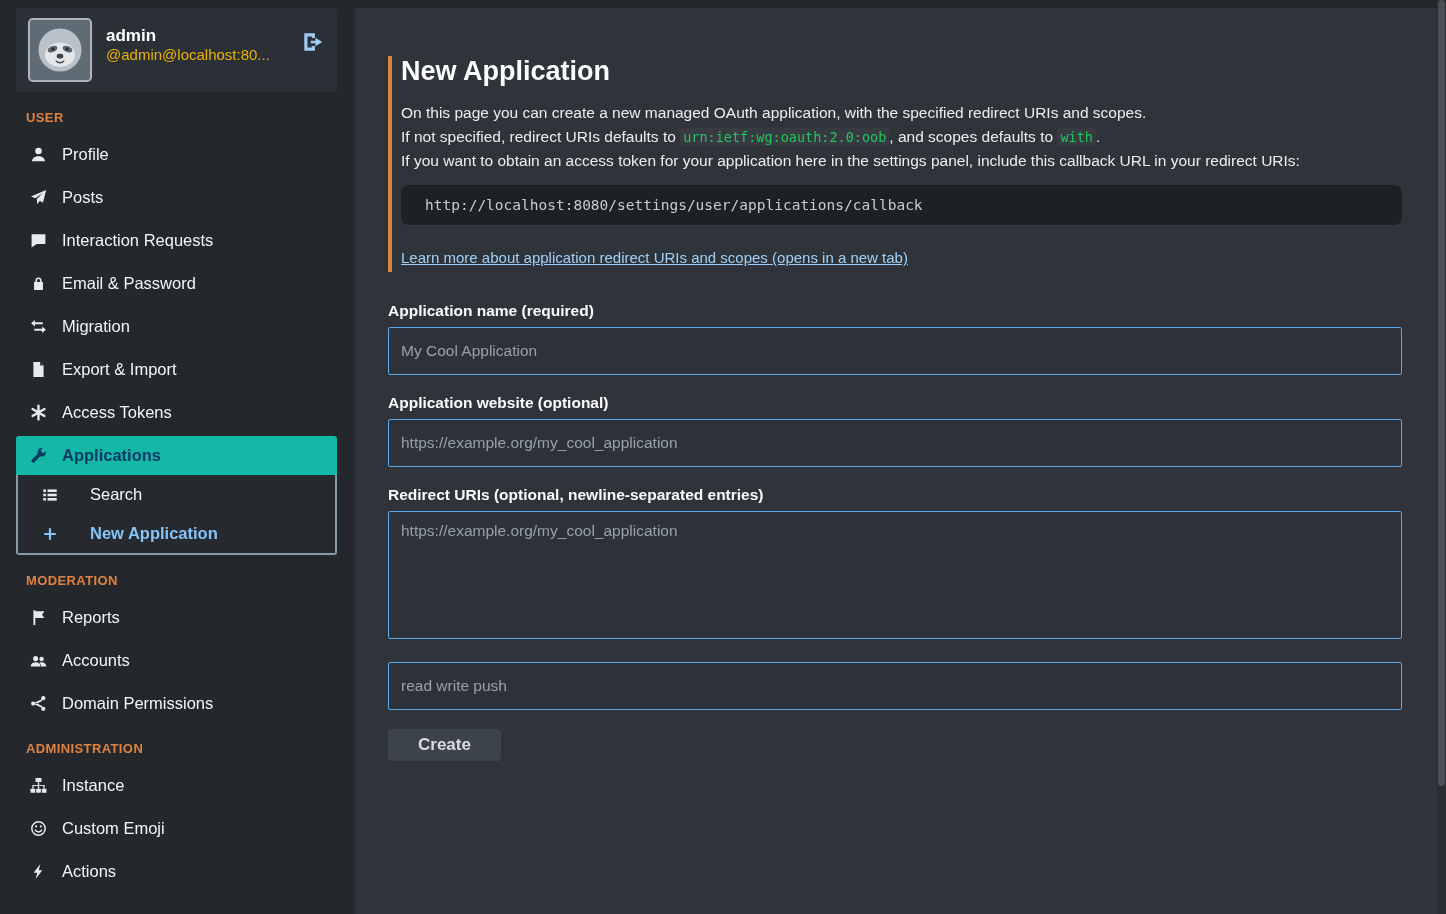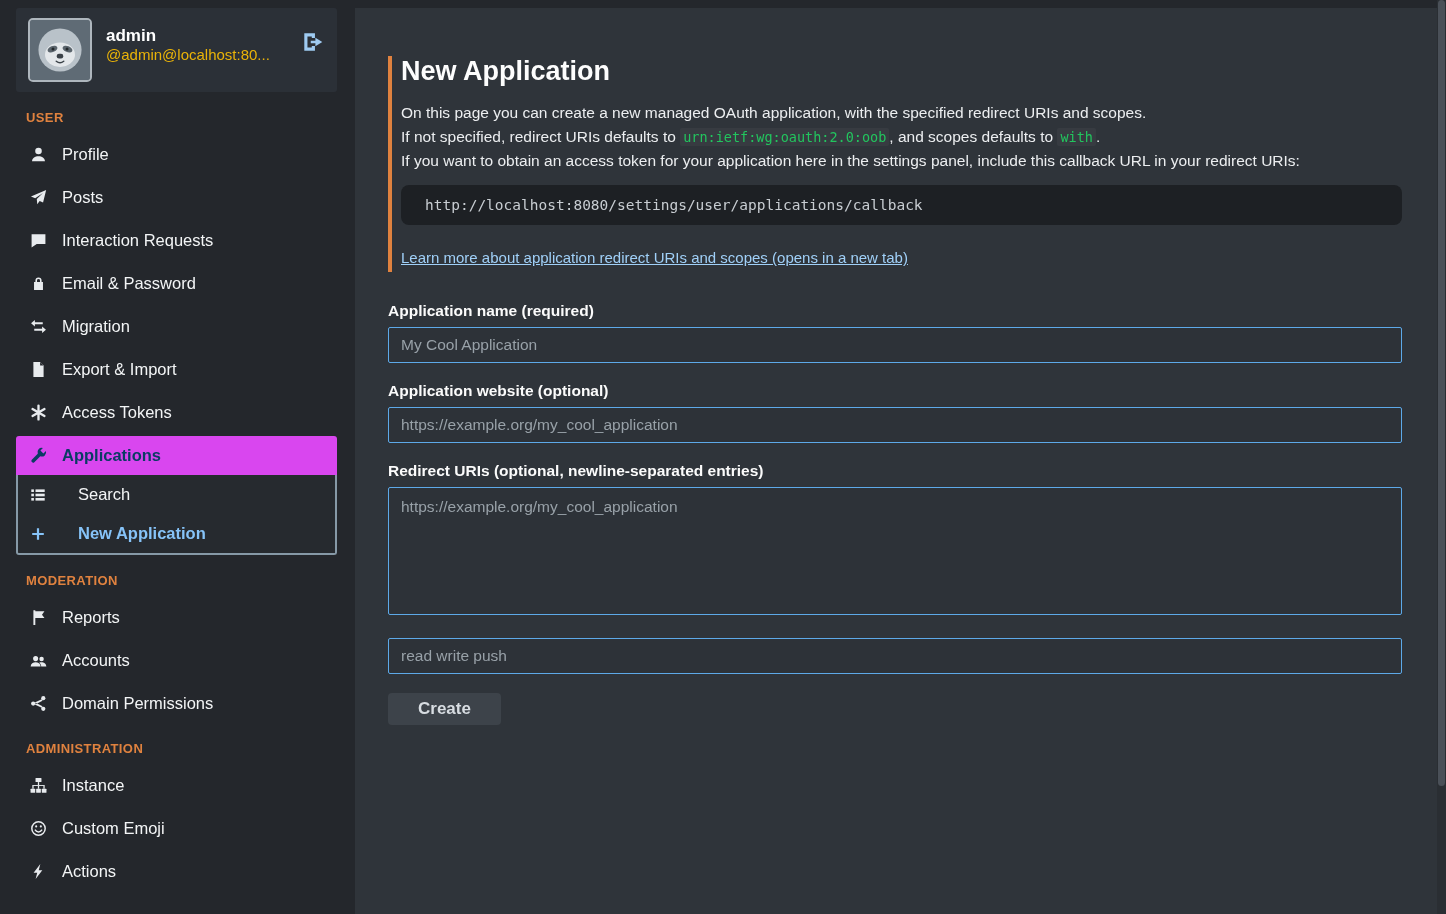--- a/index.html
+++ b/index.html
@@ -51,35 +51,35 @@
     display:flex; align-items:center; gap:14px;
     padding:10px 12px;
     font-size:16.5px;
     color:#f3f5f6;
     border-radius:3px;
     margin-bottom:4px;
     cursor:pointer;
   }
   .menu-item .mi { width:20px; display:flex; justify-content:center; color:#e8ebee; flex:0 0 20px; }
   .menu-item.active {
-    background:#d946ef;
+    background:#14b8a6;
     color:#0a3c63;
     font-weight:700;
     border-radius:3px 3px 0 0;
     margin-bottom:0;
   }
   .menu-item.active .mi { color:#0a3c63; }
   .submenu {
     border:2px solid #8699a7;
     border-top:none;
     background:#262a2f;
     margin-bottom:6px;
     border-radius:0 0 3px 3px;
   }
-  .submenu .menu-item { margin-bottom:0; padding-left:10px; border-radius:0;gap:30px; }
+  .submenu .menu-item { margin-bottom:0; padding-left:22px; border-radius:0;gap:30px; }
   .submenu .menu-item.sub-active { color:#86c3f8; font-weight:700; }
   .submenu .menu-item.sub-active .mi { color:#86c3f8; }
   
   .main {
     flex:1;
     margin:8px 9px 0 0;
     background:#2f343a;
     padding:48px 35px 40px 33px;
     overflow:hidden;
   }
@@ -135,21 +135,21 @@
   }
   .field input, .field textarea {
     width:100%;
     background:#2d3238;
     border:1px solid #5da9e8;
     border-radius:2px;
     color:#e8eaec;
     font-family:"Liberation Sans", sans-serif;
     font-size:15.5px;
     padding:0 12px;
-    height:36px;
+    height:48px;
     outline:none;
   }
   .field textarea {
     height:128px;
     padding:8px 12px;
     resize:none;
     line-height:22px;
   }
   .field input::placeholder, .field textarea::placeholder { color:#98a1a8; opacity:1; }
   .create-btn {

